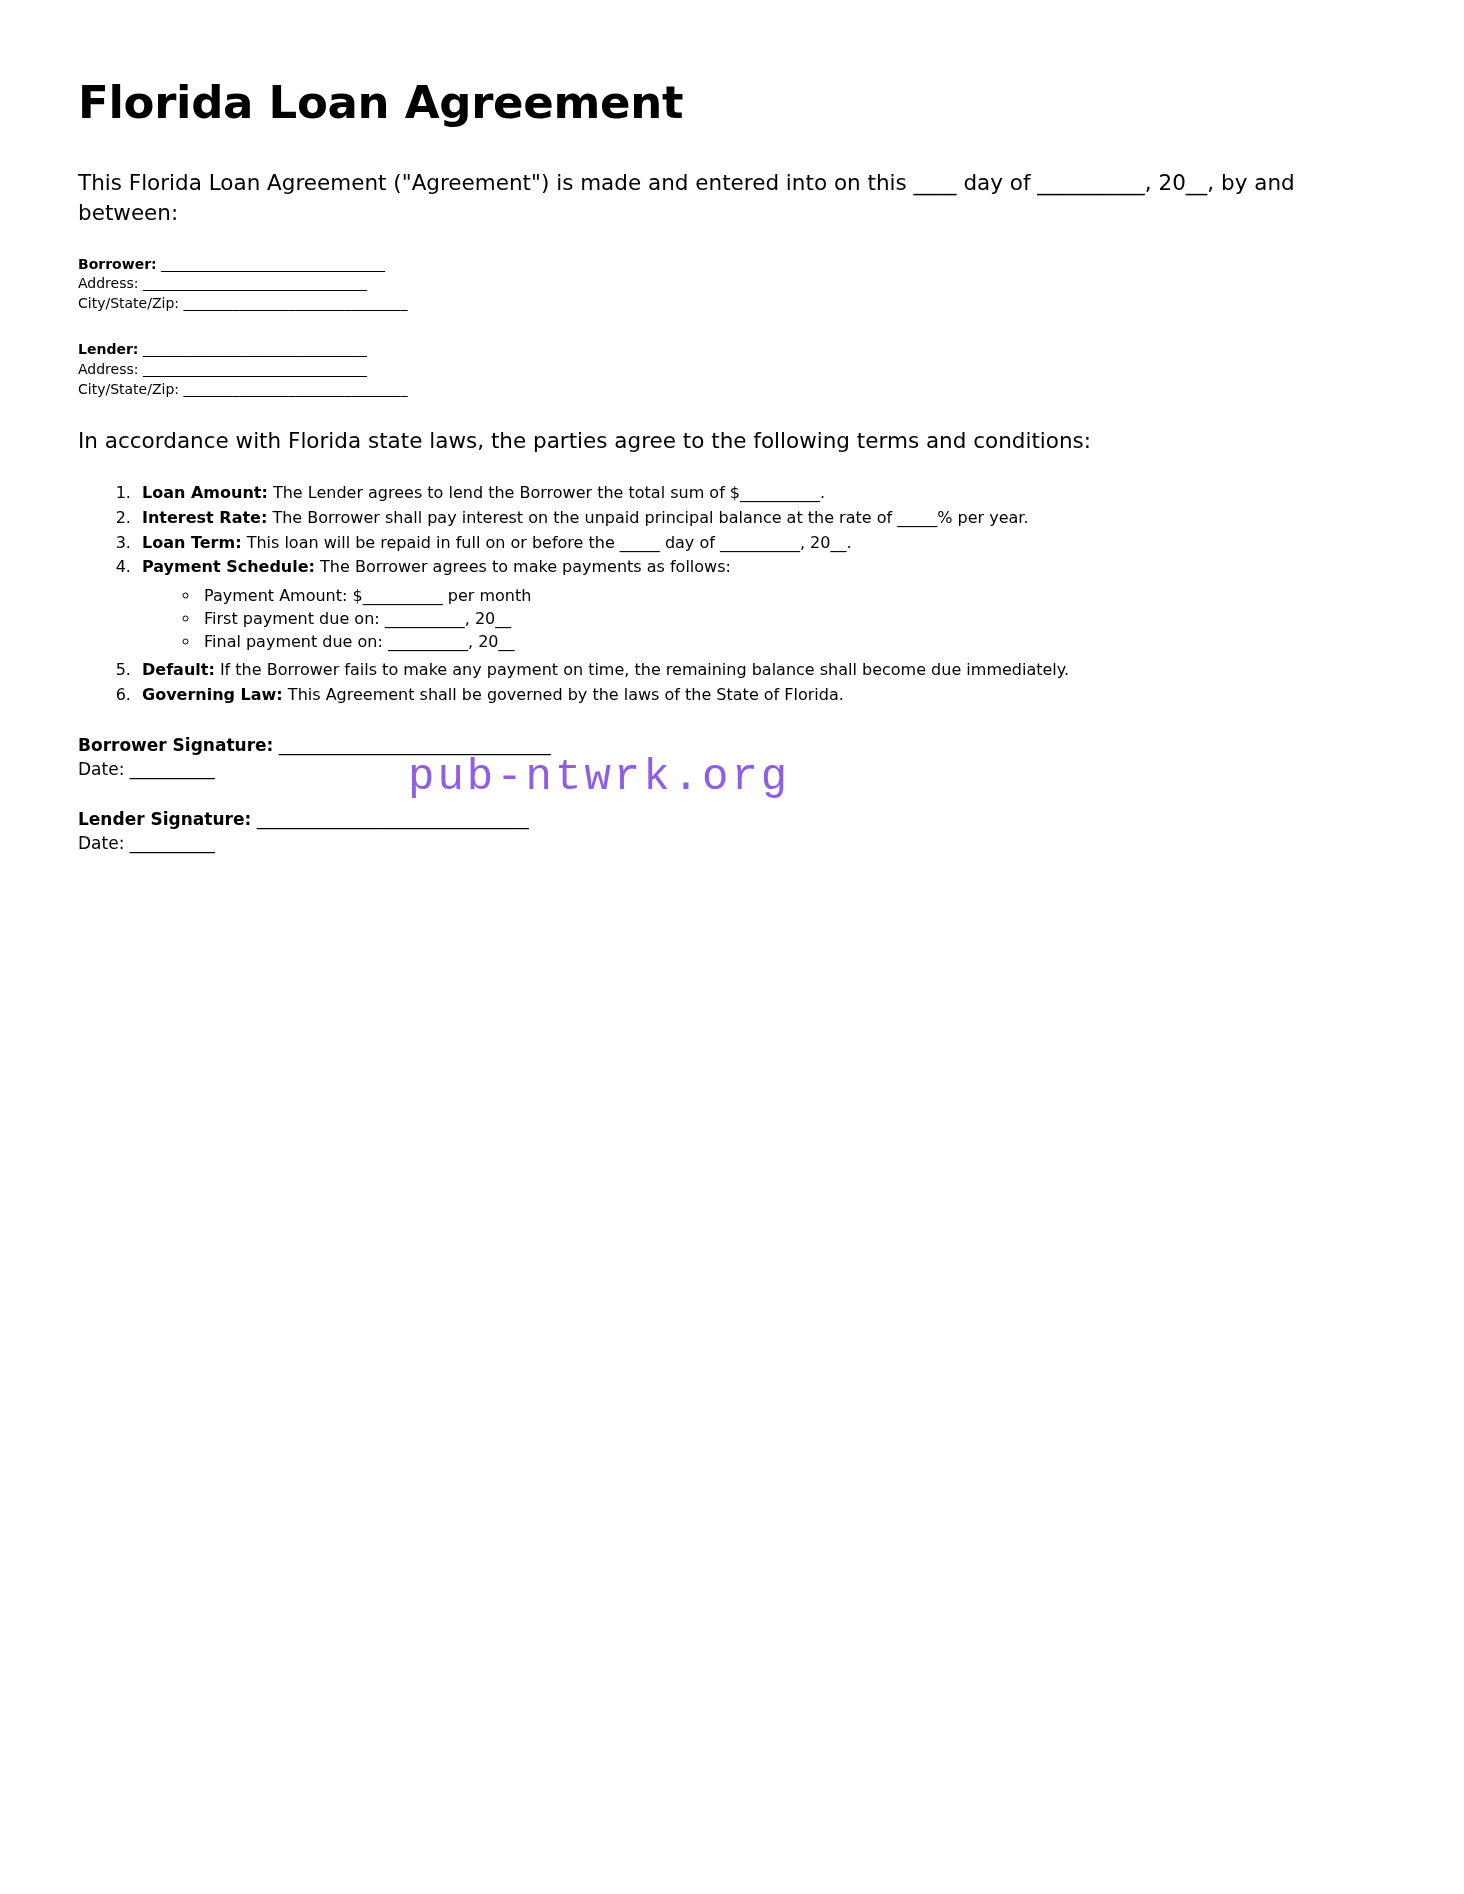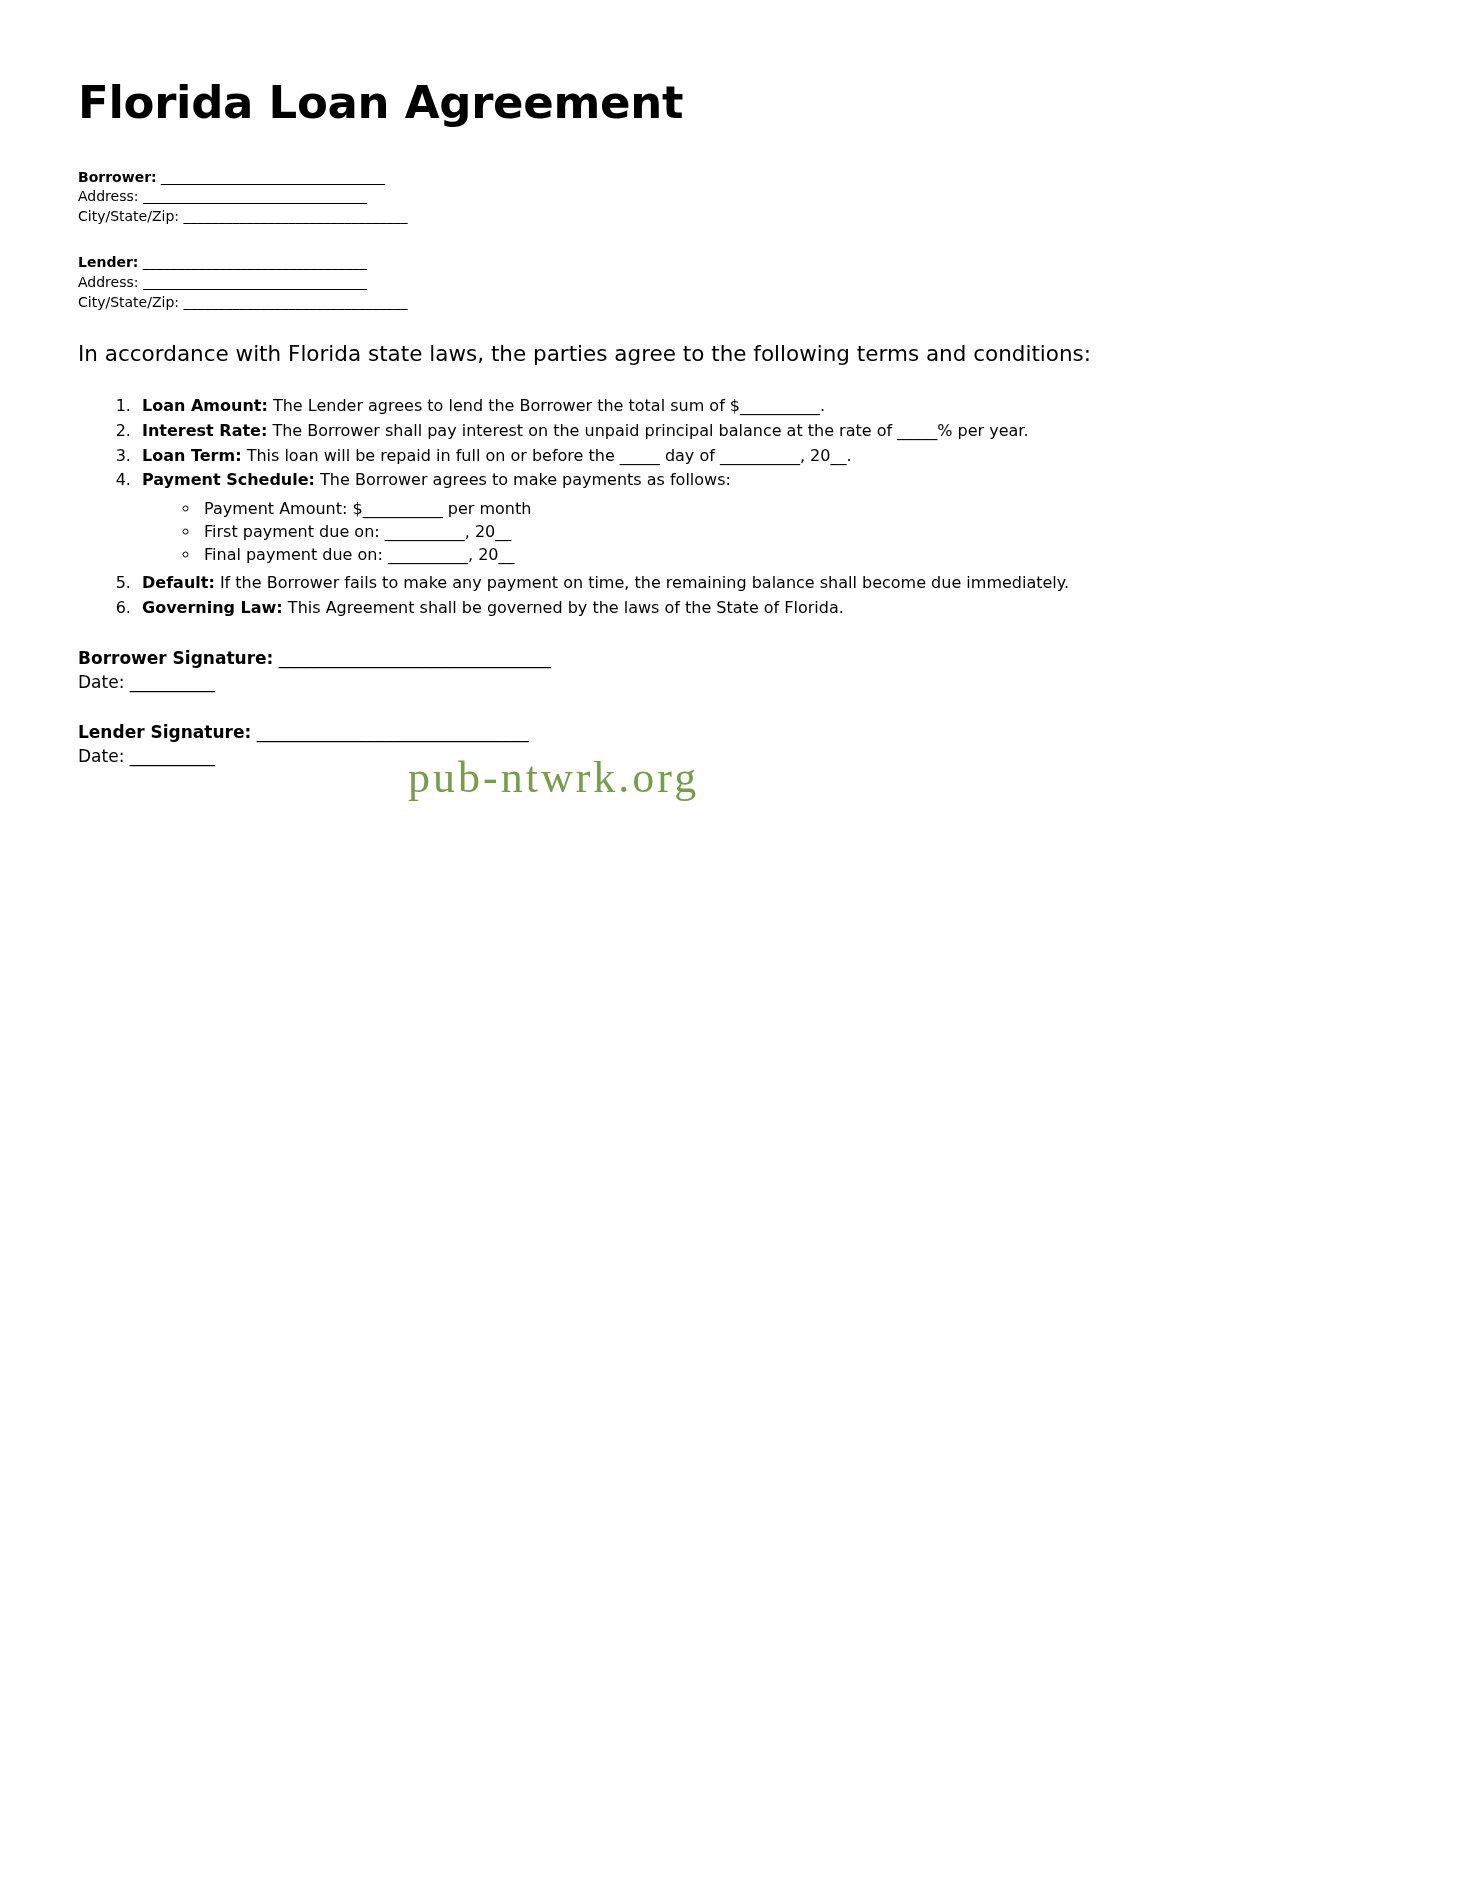--- a/index.html
+++ b/index.html
@@ -67,36 +67,37 @@
   }
   .sig-block {
     font-size: 17px;
     line-height: 1.42;
     margin: 0 0 26px 0;
   }
   .watermark {
     position: absolute;
     left: 408px;
     top: 752px;
-    font-family: Liberation Serif, serif;
+    font-family: Liberation Mono, monospace;
     font-size: 44px;
     letter-spacing: 3px;
-    color: #4d7c0f;
+    color: #6d28d9;
     opacity: 0.75;
     white-space: nowrap;
     pointer-events: none;
   }
 </style>
 </head>
 <body>
 
 <div class="page">
 
   <h1 class="doc-title">Florida Loan Agreement</h1>
 
+  <p class="para">This Florida Loan Agreement ("Agreement") is made and entered into on this ____ day of __________, 20__, by and between:</p>
 
   <div class="block">
     <div class="line"><span class="bold">Borrower:</span><span> ________________________________</span></div>
     <div class="line">Address: ________________________________</div>
     <div class="line">City/State/Zip: ________________________________</div>
   </div>
 
   <div class="block">
     <div class="line"><span class="bold">Lender:</span><span> ________________________________</span></div>
     <div class="line">Address: ________________________________</div>

